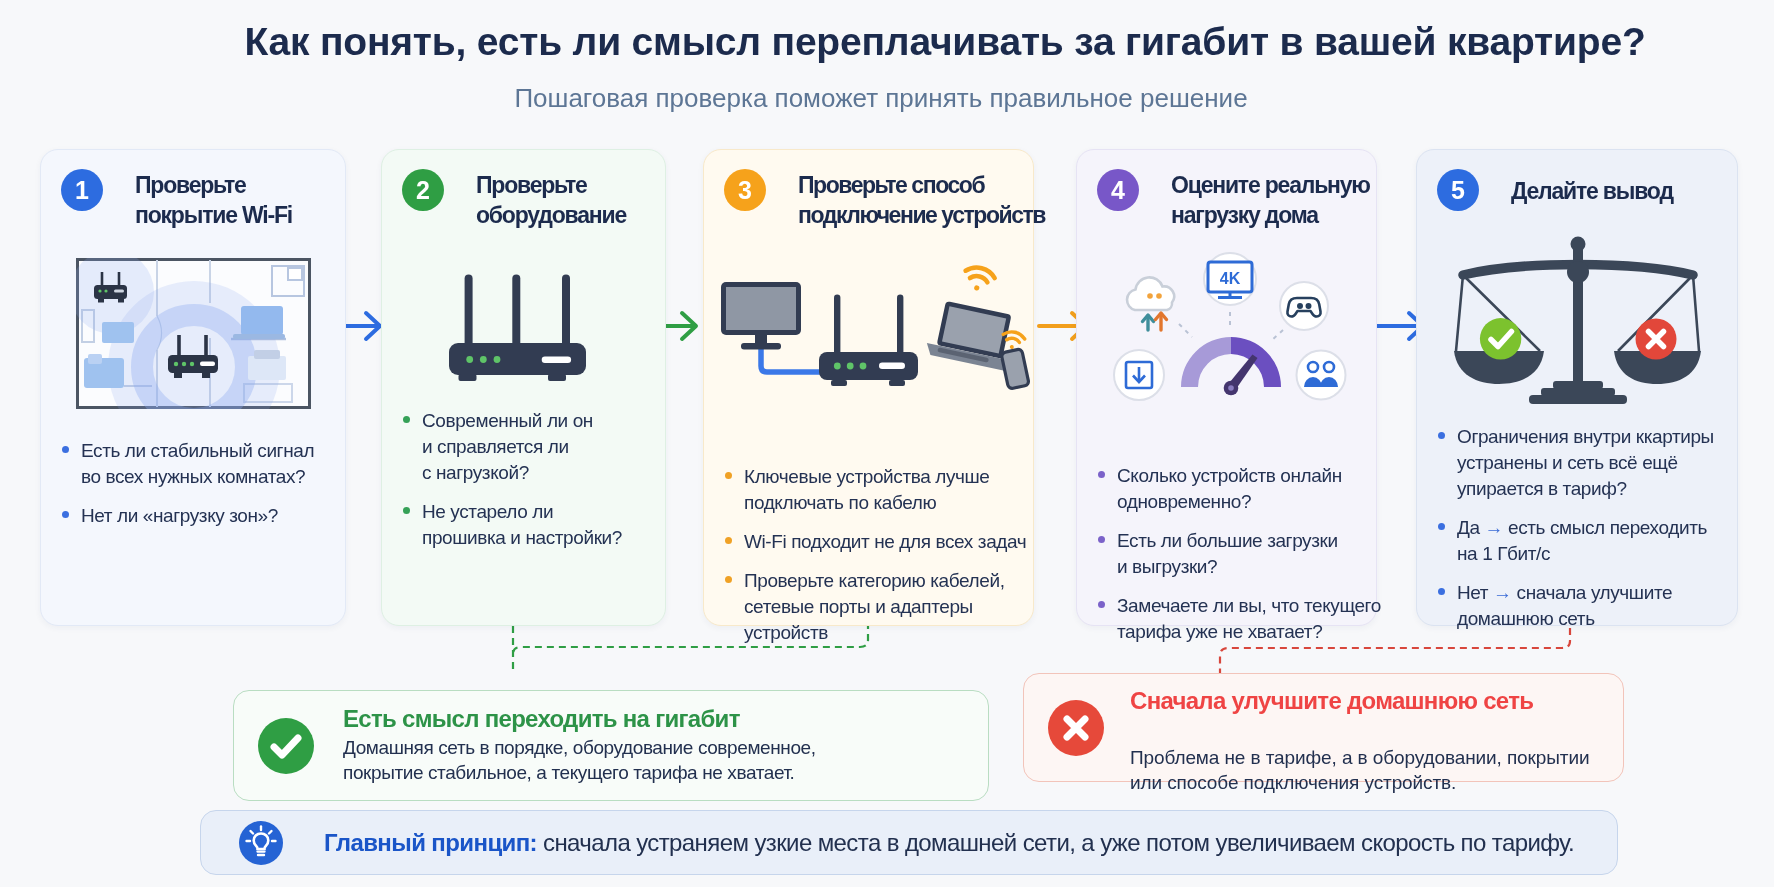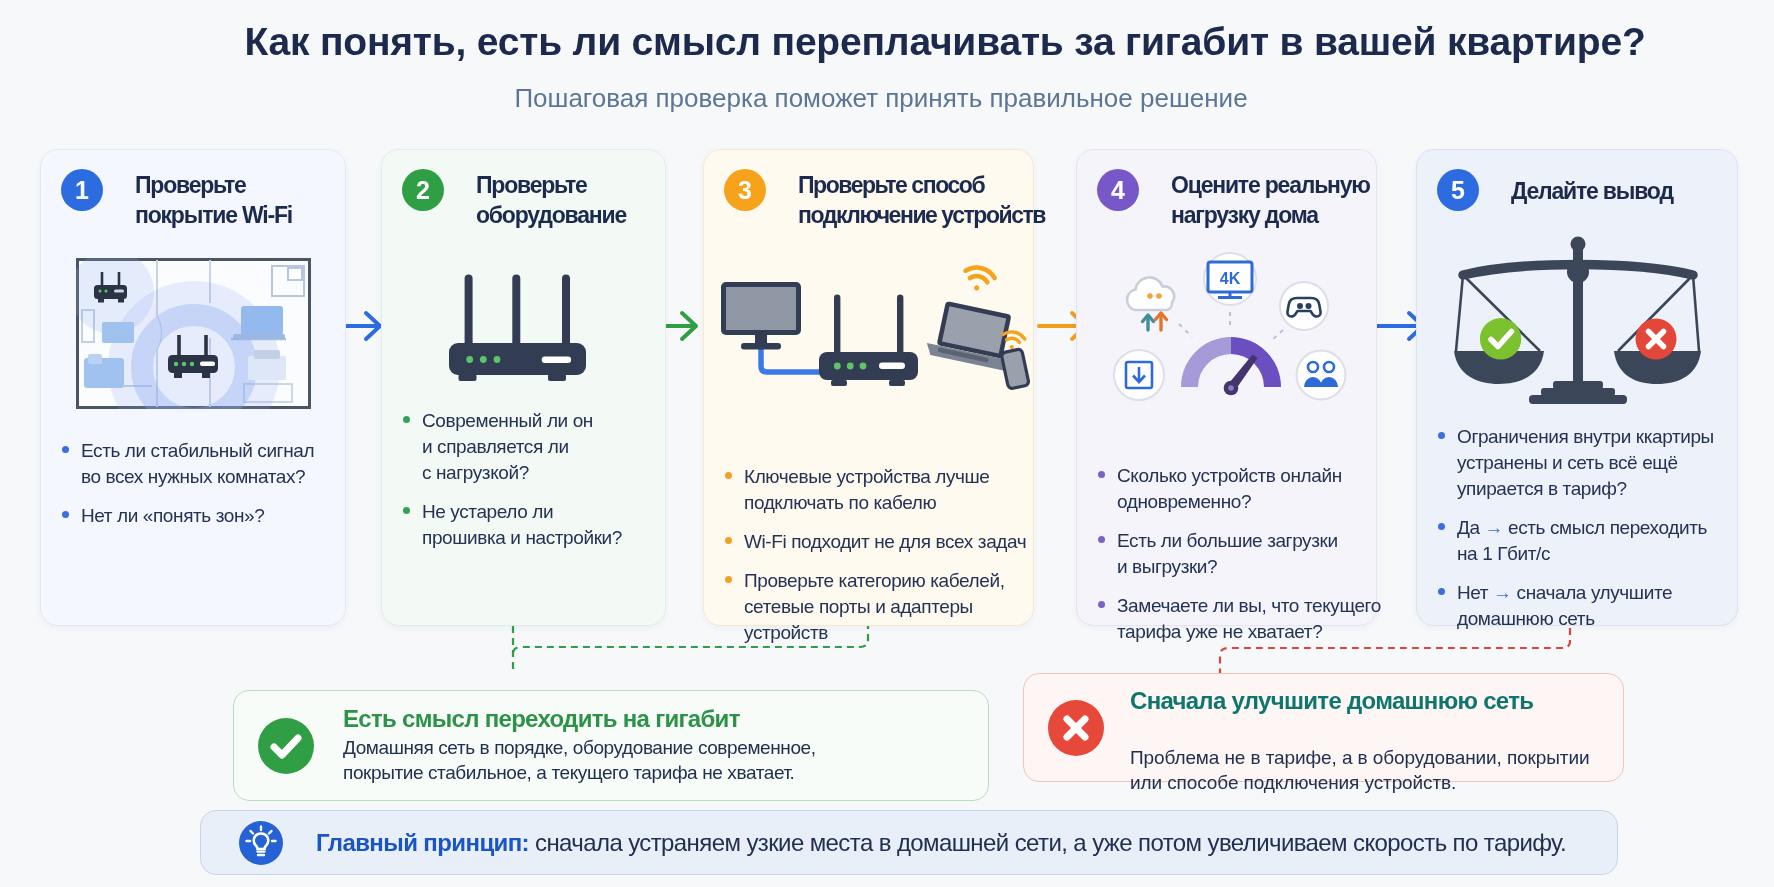--- a/index.html
+++ b/index.html
@@ -39,26 +39,26 @@
   .c4 li::before { background:#7b62c9; }
   .resbox { position:absolute; border-radius:16px; border:1.5px solid; }
   .gbox { left:233px; top:690px; width:756px; height:111px; background:#f8fcf9; border-color:#b9ddc2; }
   .rbox { left:1023px; top:673px; width:601px; height:109px; background:#fdf6f4; border-color:#f2c4ba; }
   .rescirc { position:absolute; left:24px; top:50%; margin-top:-28px; width:56px; height:56px; border-radius:50%; }
   .restext { position:absolute; left:109px; top:14px; }
   .rbox .restext { left:106px; top:13px; }
   .rbox .resbody { letter-spacing:-0.1px;margin-top:30px; }
   .restitle { font-size:24px; font-weight:700; letter-spacing:-0.7px; white-space:nowrap; }
   .gbox .restitle { color:#2d9348; }
-  .rbox .restitle { color:#0f766e; }
+  .rbox .restitle { color:#ef4444; }
   .resbody { font-size:19px; line-height:25px; color:#22304f; margin-top:2px; letter-spacing:-0.4px; white-space:nowrap; }
   .bottombox { position:absolute; left:200px; top:810px; width:1418px; height:65px;
        background:#e9eff9; border:1.5px solid #c6d5ec; border-radius:16px; }
   .bottombox .btxt { position:absolute; left:115px; top:17px; font-size:24px; line-height:30px; color:#22304f; letter-spacing:-0.6px; white-space:nowrap; }
-  .btxt b { color:#1a55c8; }
+  .btxt b { color:#1a55c8;margin-left:8px; }
   .bulb { position:absolute; left:38px; top:10px; width:44px; height:44px; border-radius:50%; background:#2563d4; }
 </style>
 </head>
 <body>
 <h1>Как понять, есть ли смысл переплачивать за гигабит в вашей квартире?</h1>
 <div class="sub">Пошаговая проверка поможет принять правильное решение</div>
 
 <svg class="abs" style="left:0;top:0;" width="1774" height="887" fill="none">
   <path d="M513,626 L513,674" stroke="#2f9e44" stroke-width="2.2" stroke-dasharray="7 5"></path>
   <path d="M868,622 L868,640 Q868,647 860,647 L521,647 Q513,647 513,654" stroke="#2f9e44" stroke-width="2.2" stroke-dasharray="7 5"></path>
@@ -131,21 +131,21 @@
       <rect x="98" y="115" width="8" height="5"></rect>
         <rect x="126" y="115" width="8" height="5"></rect>
       <circle cx="100" cy="106" r="2.2" fill="#5fc468"></circle>
         <circle cx="108" cy="106" r="2.2" fill="#5fc468"></circle>
         <circle cx="116" cy="106" r="2.2" fill="#5fc468"></circle>
       <rect x="124" y="103.5" width="15" height="4.5" rx="2" fill="#fff"></rect>
     </g>
   </svg>
   <ul>
     <li>Есть ли стабильный сигнал<br>во всех нужных комнатах?</li>
-    <li>Нет ли «понять зон»?</li>
+    <li>Нет ли «нагрузку зон»?</li>
   </ul>
 </div>
 
 <div class="card c2">
   <div class="num">2</div>
   <div class="ttl">Проверьте<br>оборудование</div>
   <svg style="position:absolute;left:60px;top:118px" width="160" height="120" viewBox="0 0 160 120">
     <g fill="#323c52">
       <rect x="22.6" y="6.5" width="8" height="72" rx="4"></rect>
       <rect x="70.3" y="6.5" width="8" height="72" rx="4"></rect>

